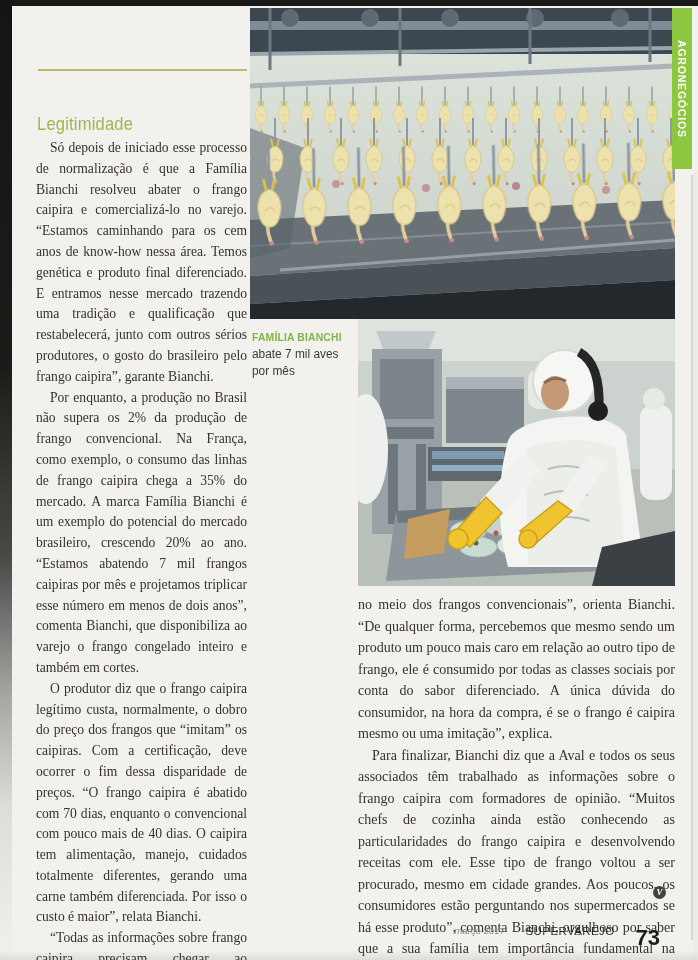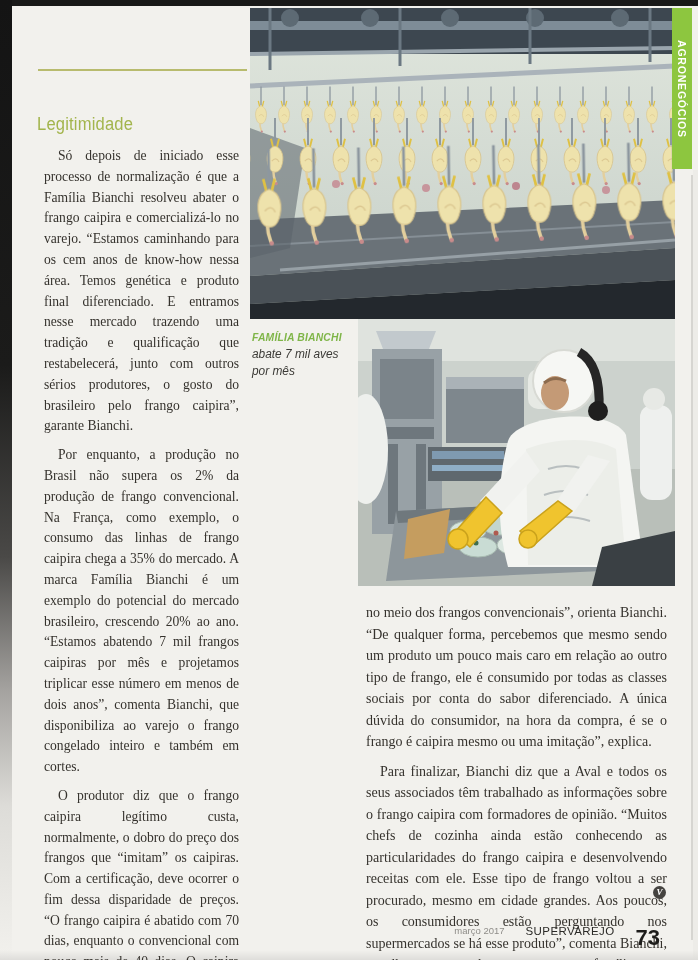--- a/index.html
+++ b/index.html
@@ -29,40 +29,39 @@
     position:absolute;left:37px;top:114px;
     font-family:"Liberation Sans", sans-serif;
     font-size:18px;font-weight:400;color:#a3b54d;
     transform:scaleX(.92);transform-origin:left;
     letter-spacing:.2px;
   }
 
   .col{
     color:#35322d;text-align:justify;hyphens:auto;-webkit-hyphens:auto;
   }
-  .col p{margin:8px;text-indent:14px;}
+  .col p{margin:0;text-indent:14px;}
   .col p.no-indent{text-indent:0;}
   .col-left{
     position:absolute;left:36px;top:138px;width:211px;
     font-size:13.6px;line-height:20.8px;
   }
   .col-right{
     position:absolute;left:358px;top:594px;width:317px;
     font-size:14px;line-height:21.5px;
   }
 
   .photo{position:absolute;overflow:hidden;}
   .photo svg{display:block;width:100%;height:100%;}
   .photo-top{left:250px;top:8px;width:425px;height:311px;}
   .photo-bottom{left:358px;top:319px;width:317px;height:267px;}
 
   .caption{
     position:absolute;left:252px;top:331px;width:100px;
     font-family:"Liberation Sans", sans-serif;
-    font-style:italic;
   }
   .caption .cap-title{
     color:#7fb548;font-weight:700;font-size:11px;letter-spacing:.2px;
     transform:scaleX(.94);transform-origin:left;
   }
   .caption .cap-text{
     color:#3b3a36;font-size:12.5px;line-height:17px;margin-top:3px;
     transform:scaleX(.95);transform-origin:left;font-weight:500;
   }
 

